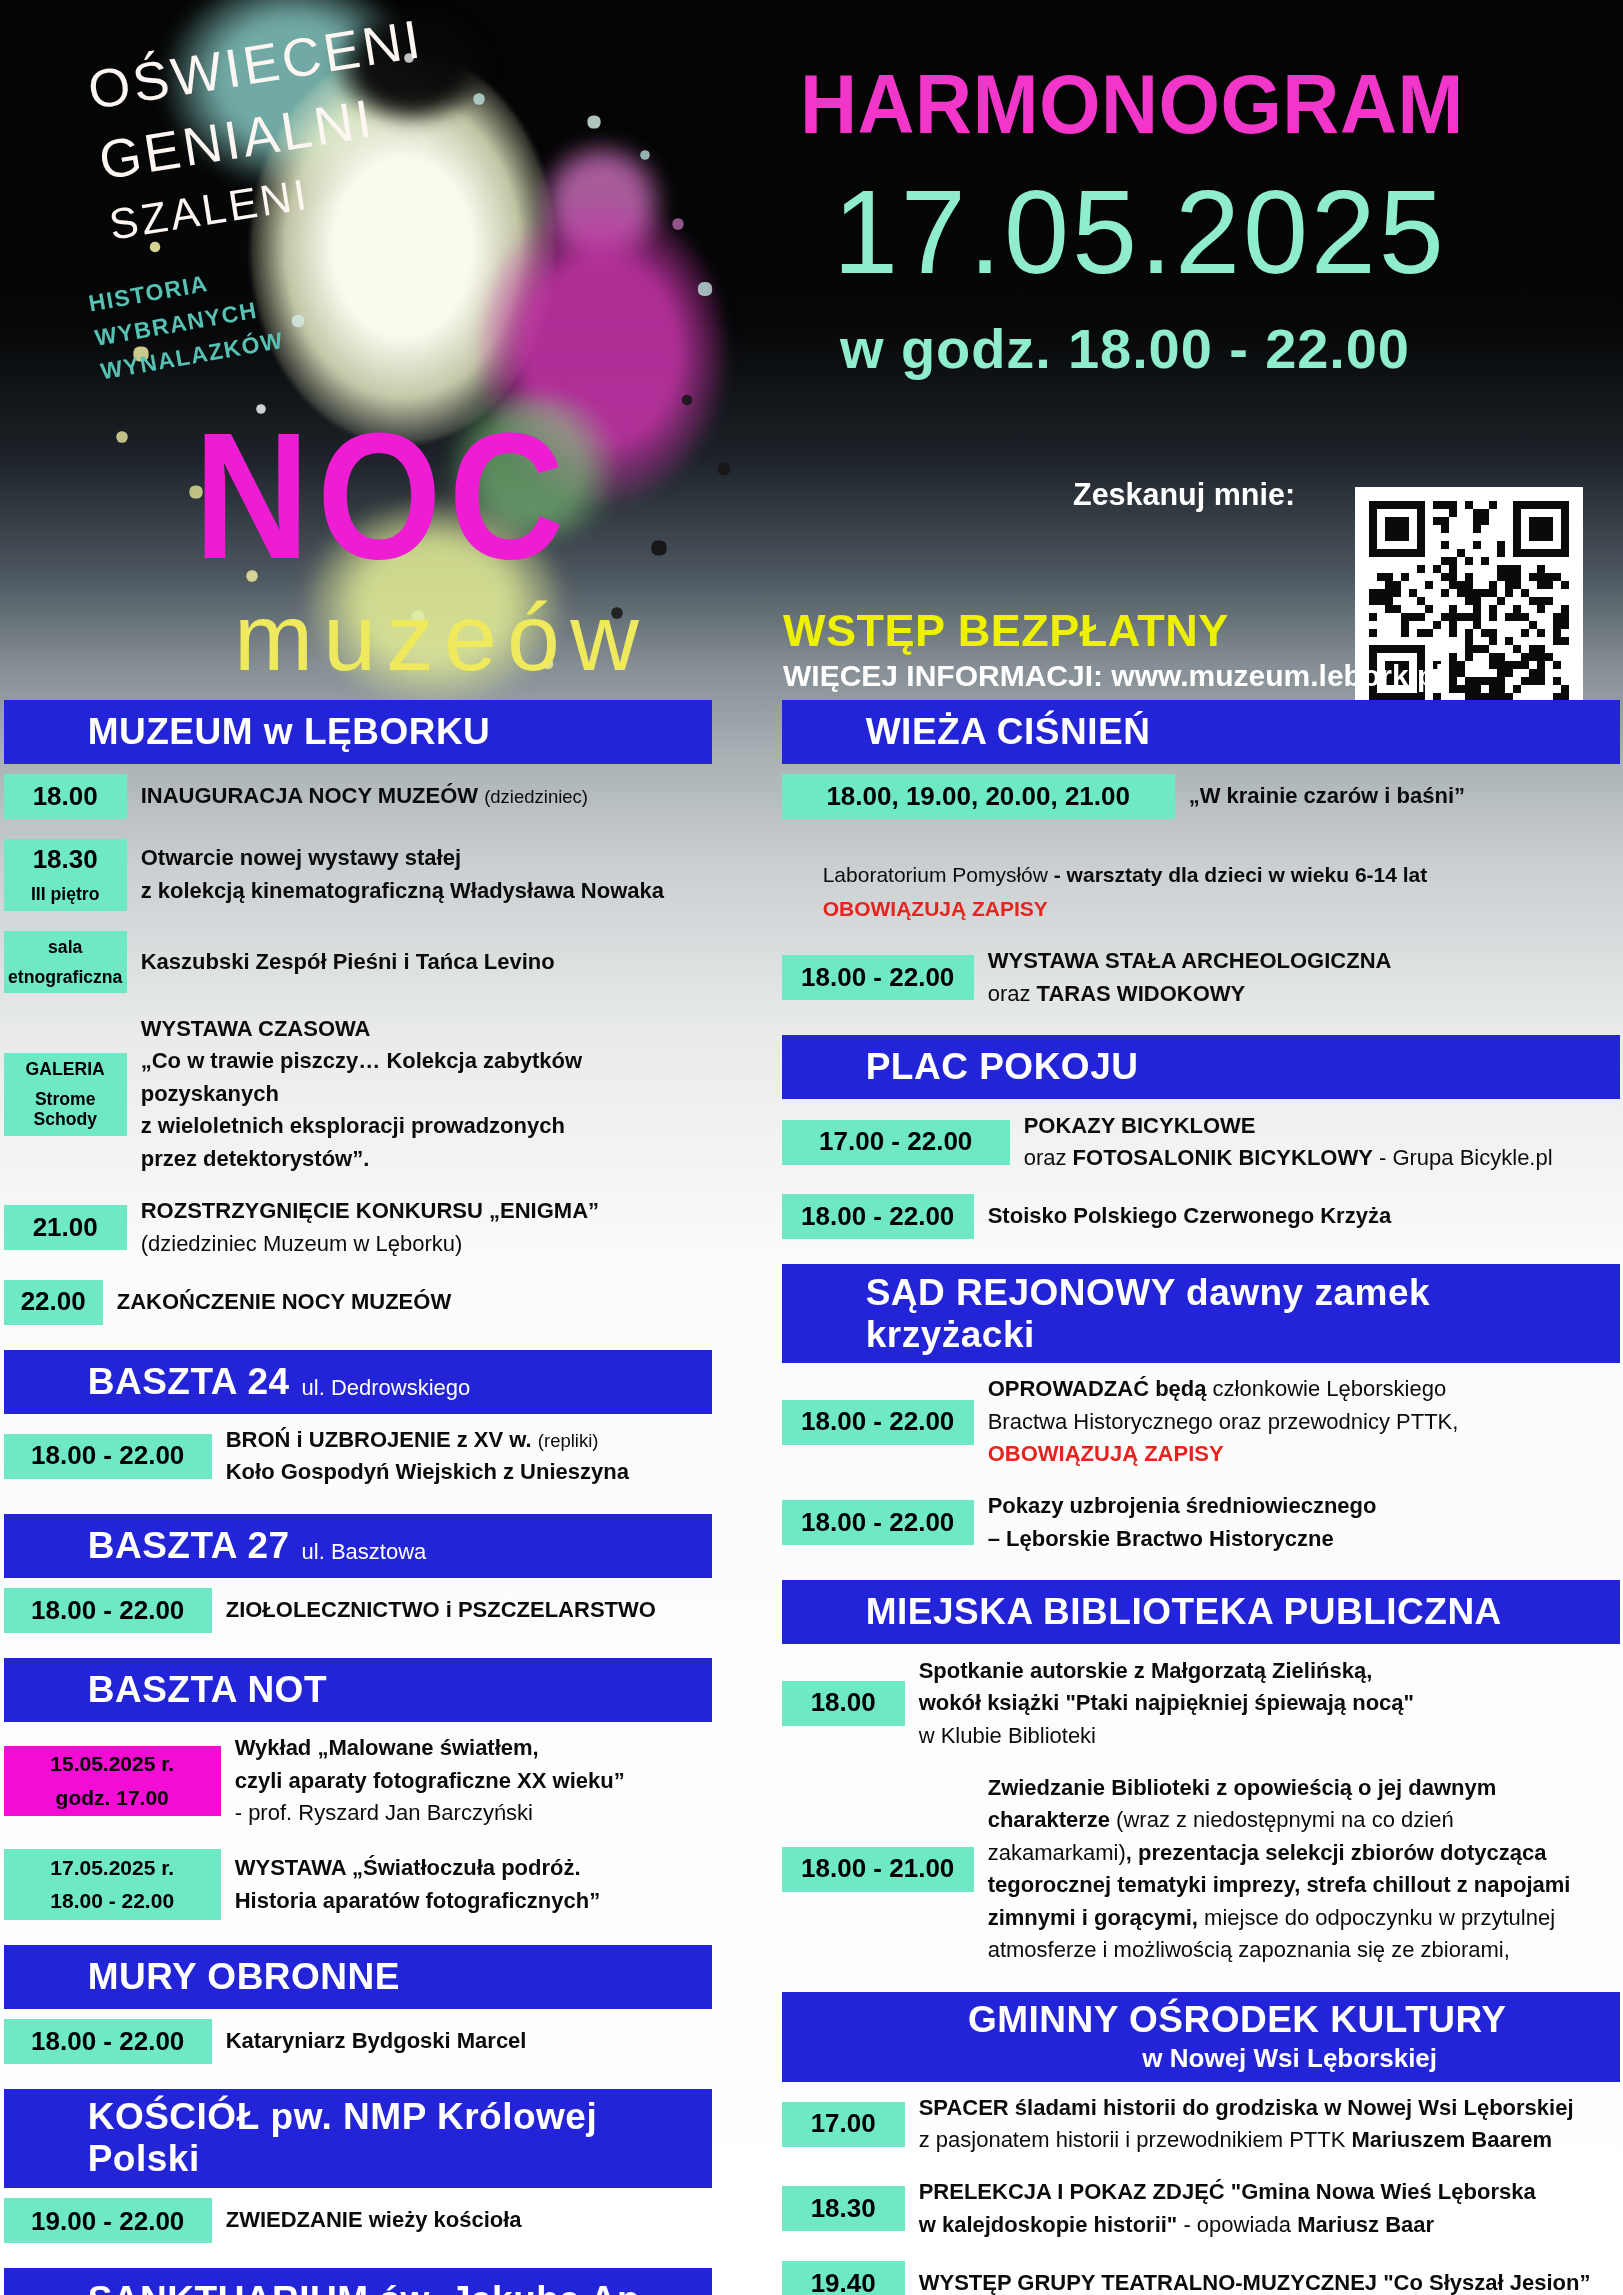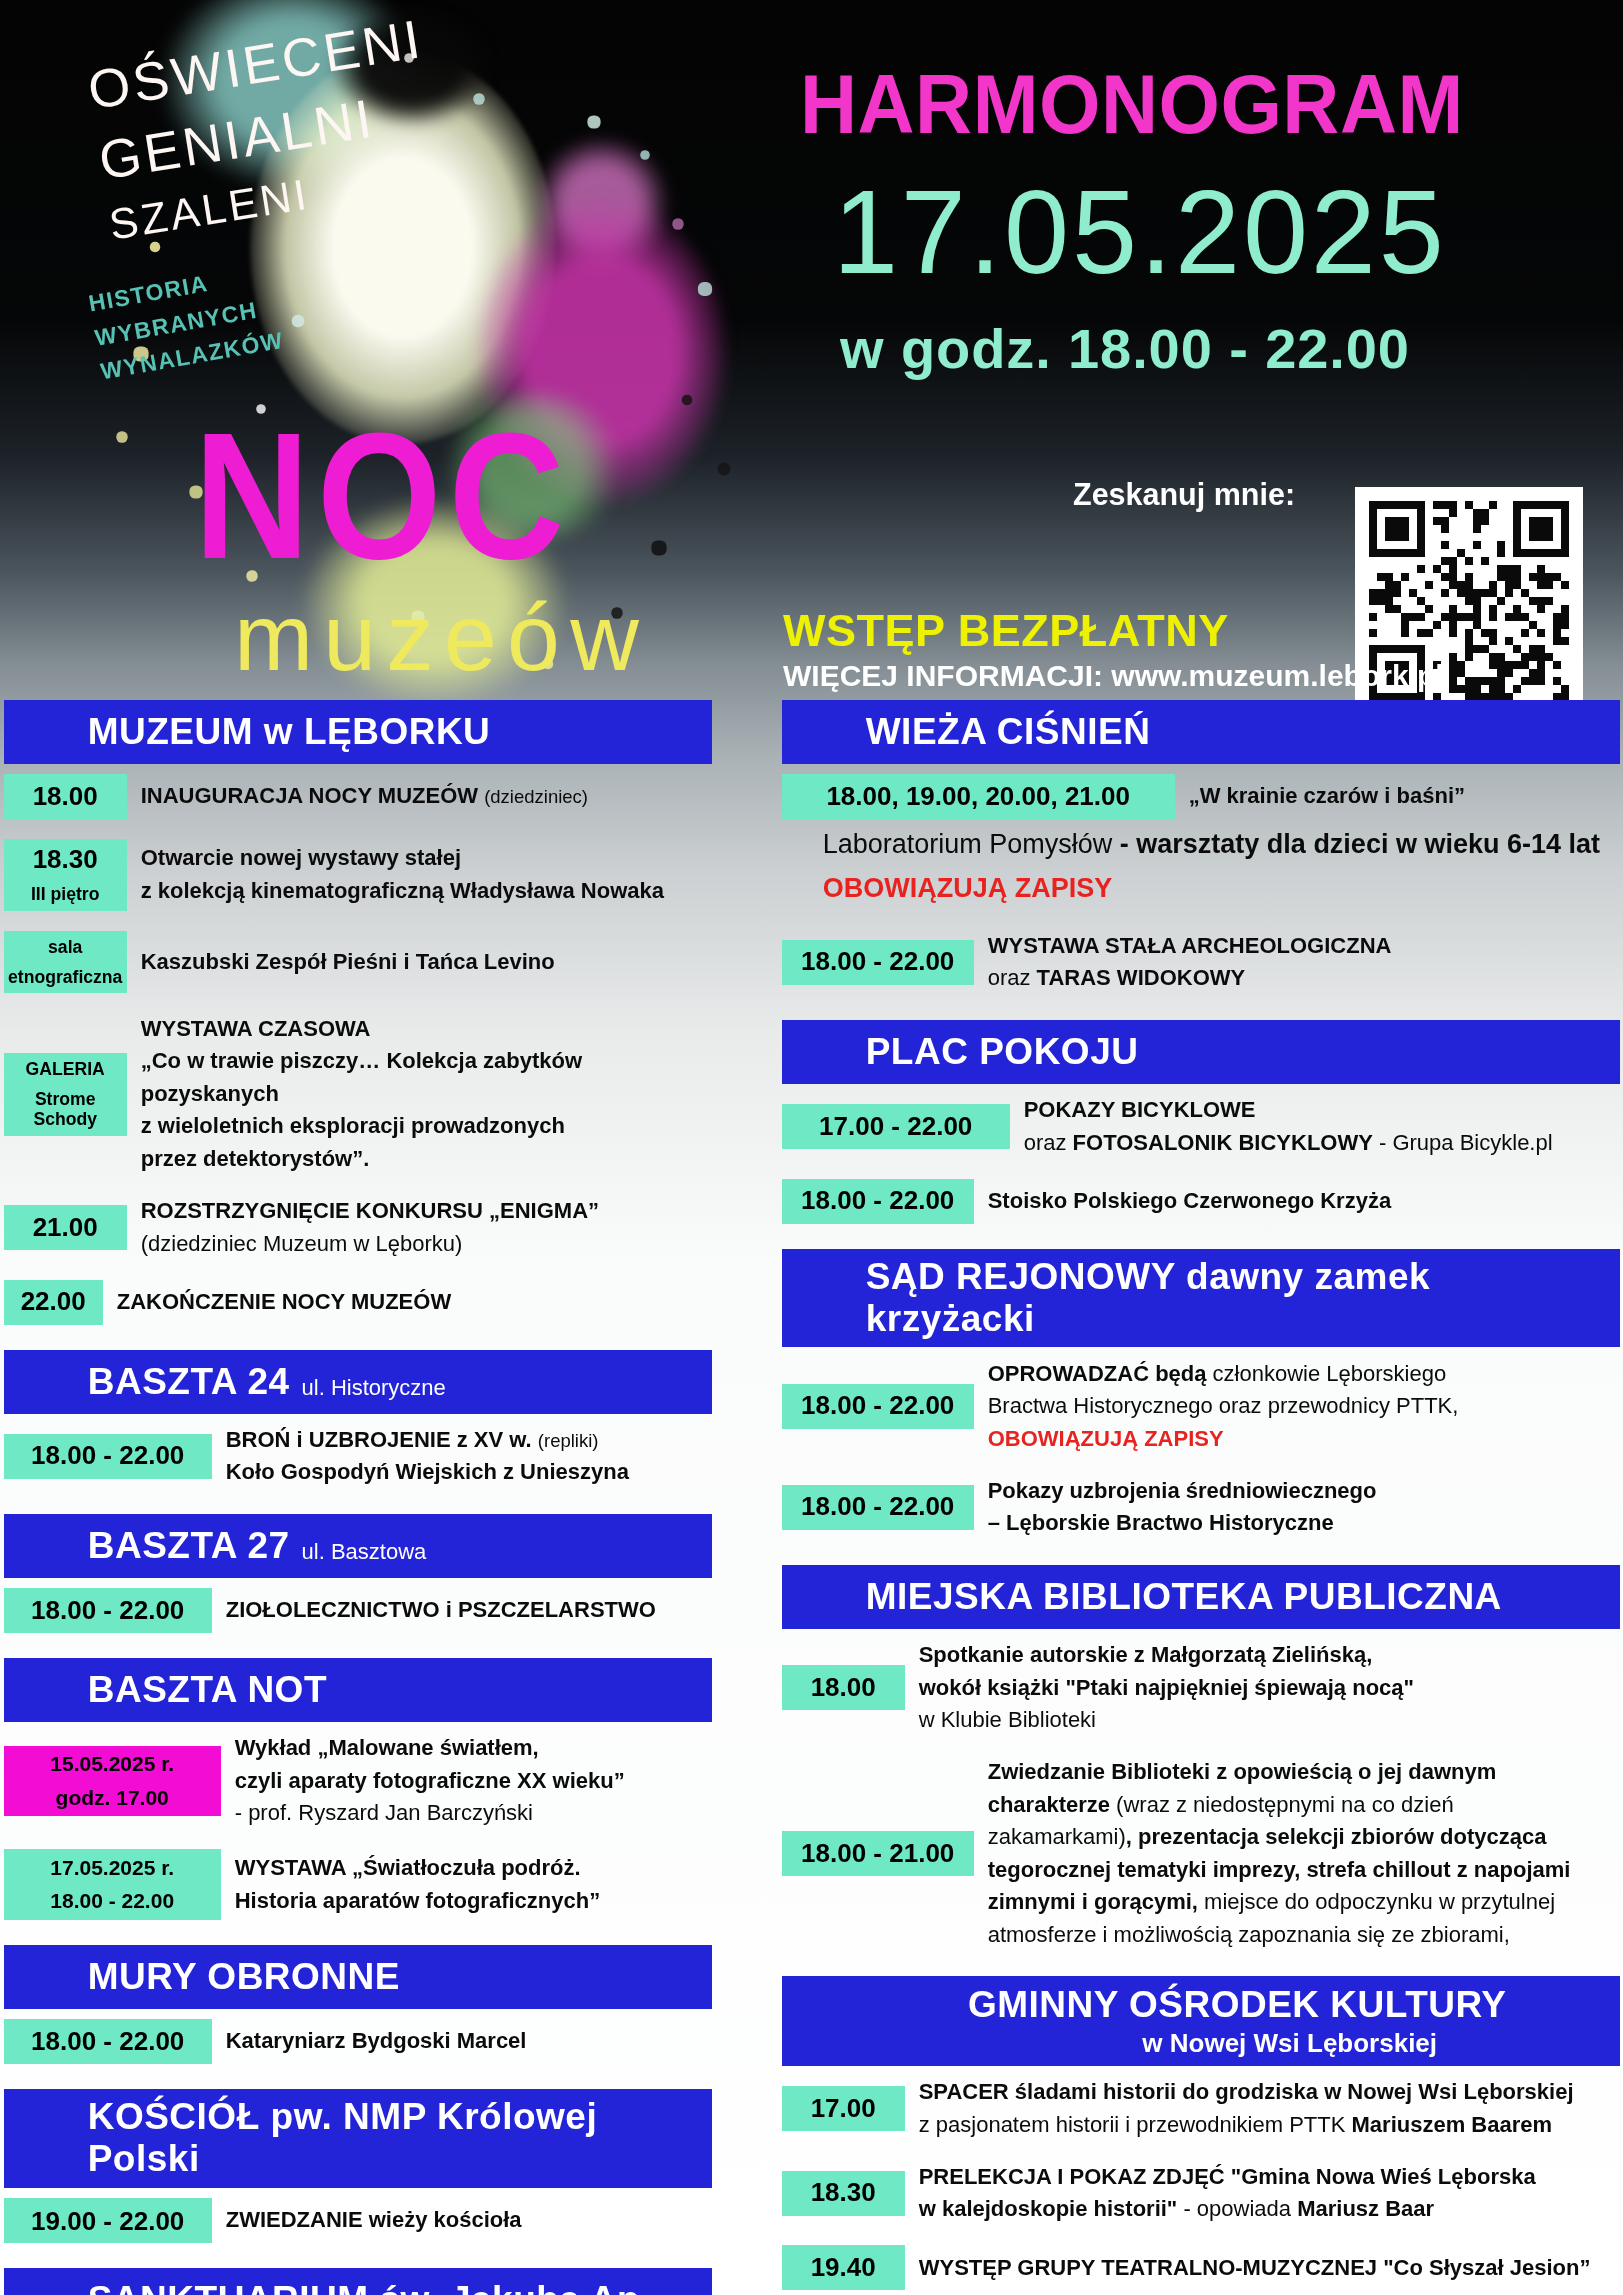--- a/index.html
+++ b/index.html
@@ -81,21 +81,21 @@
   .chip.pink{background:#f30cd4;}
   .chip .cl{font-weight:700;line-height:1.15;}
   .chip .sz-l{font-size:26px;}
   .chip .sz-m{font-size:21px;}
   .chip .sz-s{font-size:17.6px;}
   .txt{color:#0b0b0b;font-size:22px;line-height:1.48;}
   .line{font-weight:400;}
   .line .b{font-weight:700;}
   .line .sm{font-size:18.5px;}
   .line .red{color:#e8231f;font-weight:700;}
-  .rowsub{padding-left:41px;color:#0b0b0b;font-size:27px;line-height:1.62;}
+  .rowsub{padding-left:41px;color:#0b0b0b;font-size:21px;line-height:1.62;margin-top:35px;}
 </style>
 </head>
 <body>
 
 <div class="poster">
   <div class="hero">
     <div class="blob splash-teal"></div>
     <div class="blob bulb-glow"></div>
     <div class="blob bulb-cap"></div>
     <div class="blob splash-magenta2"></div>
@@ -481,21 +481,21 @@
               </div>
               <div class="txt">
                 <div class="line"><span class="b ">ZAKOŃCZENIE NOCY MUZEÓW</span></div>
               </div>
             </div>
           </div>
         </section>
         <section>
           <div class="bar">
             <span class="bar-title">BASZTA 24</span>
-            <span class="bar-suffix">ul. Historyczne</span>
+            <span class="bar-suffix">ul. Dedrowskiego</span>
           </div>
           <div class="row">
             <div class="rowtop">
               <div class="chip" style="width: 208px;">
                 <span class="cl sz-l">18.00 - 22.00</span>
               </div>
               <div class="txt">
                 <div class="line"><span class="b ">BROŃ i UZBROJENIE z XV w. </span><span class="sm ">(repliki)</span></div>
                 <div class="line"><span class="b ">Koło Gospodyń Wiejskich z Unieszyna</span></div>
               </div>

